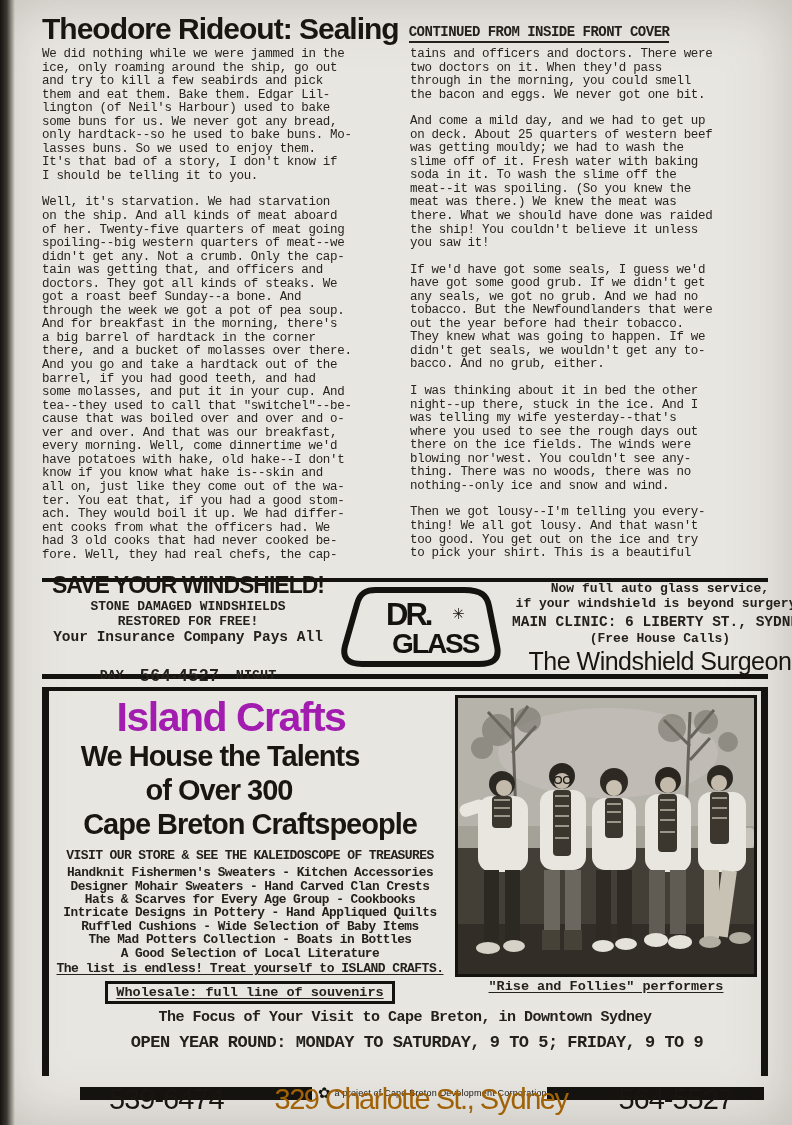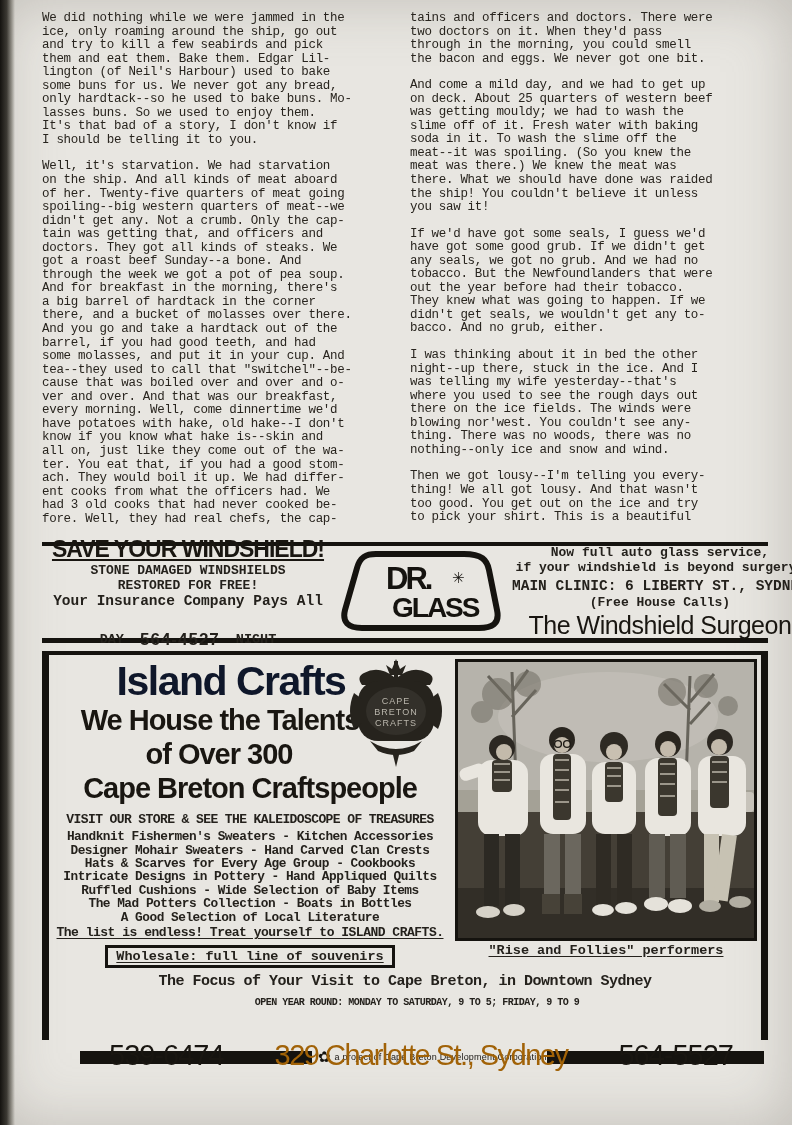--- a/index.html
+++ b/index.html
@@ -23,72 +23,76 @@
   .col p{white-space:pre-line;font-size:12.5px;line-height:13.55px;margin:0 0 13px 0;
          letter-spacing:-.3px;color:#28241e;}
 
   .rule{background:#15130f;border:none;height:4px;margin:3px 0 0 0;}
   .rule2{background:#15130f;border:none;height:5px;margin:0;}
 
   
   .wad{display:flex;align-items:center;padding:4px 0 3px 0;height:85px;}
   .wad-left{width:292px;text-align:center;flex:0 0 auto;}
   .wad-head{font-family:"Liberation Sans",sans-serif;font-size:23px;font-weight:700;
-            letter-spacing:-1px;color:#191611;white-space:nowrap;text-decoration:underline;}
+            letter-spacing:-1px;color:#191611;white-space:nowrap;}
   .wad-s{font-size:13px;font-weight:700;line-height:15px;white-space:nowrap;}
   .wad-m{font-size:14.5px;font-weight:700;line-height:17px;white-space:nowrap;}
   .wad-row{display:flex;justify-content:center;align-items:center;gap:16px;font-size:13.5px;font-weight:700;margin-top:20px;}
   .wad-phone{font-family:"Liberation Sans",sans-serif;font-size:17px;font-weight:700;letter-spacing:1px;}
   .wad-logo{flex:0 0 auto;margin:0 6px;}
   .wad-right{flex:1;text-align:center;}
   .wad-tag{font-family:"Liberation Sans",sans-serif;font-size:25px;font-weight:500;
            letter-spacing:-.5px;color:#191611;white-space:nowrap;margin-top:1px;}
 
   
   .frame{margin-top:8px;border-top:4px solid #15130f;border-left:7px solid #15130f;
          border-right:7px solid #15130f;position:relative;height:385px;}
   .isl-top{display:flex;}
   .isl-left{width:402px;position:relative;flex:0 0 auto;text-align:center;}
-  .isl-title{font-family:"Liberation Sans",sans-serif;font-weight:700;color:#0f172a;
+  .isl-title{font-family:"Liberation Sans",sans-serif;font-weight:700;color:#a21caf;
              font-size:41px;letter-spacing:-1.5px;line-height:44px;margin-top:4px;margin-left:-38px;}
   .isl-sub{font-family:"Liberation Sans",sans-serif;font-weight:700;color:#191611;
            font-size:29px;letter-spacing:-1px;line-height:34px;}
   .emblem{position:absolute;top:2px;left:295px;}
   .isl-visit{font-size:13px;font-weight:700;margin-top:7px;white-space:nowrap;letter-spacing:-.6px;}
   .isl-items{list-style:none;margin:3px 0 0 0;padding:0;font-size:12.8px;font-weight:700;line-height:13.4px;}
   .isl-items li{white-space:nowrap;letter-spacing:-.5px;}
   .isl-end{font-size:13px;font-weight:700;text-decoration:underline;text-underline-offset:2px;
            margin-top:1px;white-space:nowrap;letter-spacing:-.5px;}
   .whole{display:inline-block;border:3px solid #15130f;padding:1px 8px;margin-top:5px;
          font-size:13.5px;font-weight:700;text-decoration:underline;text-underline-offset:2px;}
   .isl-right{flex:1;text-align:center;padding-top:4px;}
   .photo{display:inline-block;border:3px solid #15130f;line-height:0;background:#b5b2aa;}
   .cap{font-size:13.5px;font-weight:700;text-decoration:underline;text-underline-offset:2px;
        line-height:16.5px;white-space:nowrap;}
   .focus{text-align:center;font-size:15px;font-weight:700;margin-top:5px;letter-spacing:-.5px;}
-  .hours{text-align:center;font-size:10px;font-weight:700;margin-top:7px;letter-spacing:-.5px;margin-left:24px;}
+  .hours{text-align:center;font-size:17px;font-weight:700;margin-top:7px;letter-spacing:-.5px;margin-left:24px;}
   .phones{display:flex;align-items:center;justify-content:space-between;padding:2px 28px 0 60px;margin-top:29px;}
   .ph{font-family:"Liberation Sans",sans-serif;font-size:29px;font-weight:500;letter-spacing:-1px;color:#191611;}
   .addr{font-family:"Liberation Sans",sans-serif;font-size:29px;font-weight:500;letter-spacing:-1.5px;color:#a16207;}
 
   .strip{display:flex;align-items:center;margin:10px 0 0 38px;height:14px;}
   .bar{background:#15130f;height:13px;}
   .bar-l{width:232px;}
   .bar-r{flex:1;margin-right:4px;}
   .flower{font-family:"DejaVu Sans",sans-serif;font-size:15px;color:#15130f;margin:0 4px 0 6px;line-height:13px;}
   .strip-txt{font-family:"Liberation Sans",sans-serif;font-size:9px;font-weight:400;
              color:#1a1713;white-space:nowrap;letter-spacing:.2px;text-align:center;}
 </style>
 </head>
 <body>
 
 <div class="page">
   <div class="edge"></div>
   <div class="content">
 
+    <div class="hdr">
+      <div class="title">Theodore Rideout: Sealing</div>
+      <div class="cont">CONTINUED FROM INSIDE FRONT COVER</div>
+    </div>
 
     <div class="cols">
       <div class="col">
         <p>We did nothing while we were jammed in the
 ice, only roaming around the ship, go out
 and try to kill a few seabirds and pick
 them and eat them. Bake them. Edgar Lil-
 lington (of Neil's Harbour) used to bake
 some buns for us. We never got any bread,
 only hardtack--so he used to bake buns. Mo-
@@ -195,36 +199,20 @@
     <hr class="rule2">
 
     <div class="frame">
       <div class="isl-top">
         <div class="isl-left">
           <div class="isl-title">Island Crafts</div>
           <div class="isl-sub" style="margin-left:-60px">We House the Talents</div>
           <div class="isl-sub" style="margin-left:-62px">of Over 300</div>
           <div class="isl-sub">Cape Breton Craftspeople</div>
 
-          <div class="emblem">
-            <svg width="104" height="112" viewBox="0 0 104 112">
-              <path d="M52,2 L56,12 L62,8 L58,18 L46,18 L42,8 L48,12 Z" fill="#26231d"></path>
-              <rect x="50" y="4" width="4" height="18" fill="#26231d"></rect>
-              <path d="M20,16 Q35,8 50,20 L54,20 Q69,8 84,16 Q92,20 86,28 L18,28 Q12,20 20,16 Z" fill="#26231d"></path>
-              <rect x="14" y="24" width="76" height="60" rx="20" fill="#26231d"></rect>
-              <path d="M10,36 Q2,54 10,72 L18,66 L18,42 Z" fill="#26231d"></path>
-              <path d="M94,36 Q102,54 94,72 L86,66 L86,42 Z" fill="#26231d"></path>
-              <path d="M26,84 Q52,100 78,84 L70,94 Q52,102 34,94 Z" fill="#26231d"></path>
-              <path d="M48,94 L52,110 L56,94 Z" fill="#26231d"></path>
-              <ellipse cx="52" cy="54" rx="30" ry="24" fill="#33302a"></ellipse>
-              <text x="52" y="47" text-anchor="middle" font-family="Liberation Sans, sans-serif" font-size="9" letter-spacing="1" fill="#bab6ac">CAPE</text>
-              <text x="52" y="58" text-anchor="middle" font-family="Liberation Sans, sans-serif" font-size="9" letter-spacing="1" fill="#bab6ac">BRETON</text>
-              <text x="52" y="69" text-anchor="middle" font-family="Liberation Sans, sans-serif" font-size="9" letter-spacing="1" fill="#bab6ac">CRAFTS</text>
-            </svg>
-          </div>
 
           <div class="isl-visit">VISIT OUR STORE &amp; SEE THE KALEIDOSCOPE OF TREASURES</div>
           <ul class="isl-items">
             <li>Handknit Fishermen's Sweaters - Kitchen Accessories</li>
             <li>Designer Mohair Sweaters - Hand Carved Clan Crests</li>
             <li>Hats &amp; Scarves for Every Age Group - Cookbooks</li>
             <li>Intricate Designs in Pottery - Hand Appliqued Quilts</li>
             <li>Ruffled Cushions - Wide Selection of Baby Items</li>
             <li>The Mad Potters Collection - Boats in Bottles</li>
             <li>A Good Selection of Local Literature</li>

